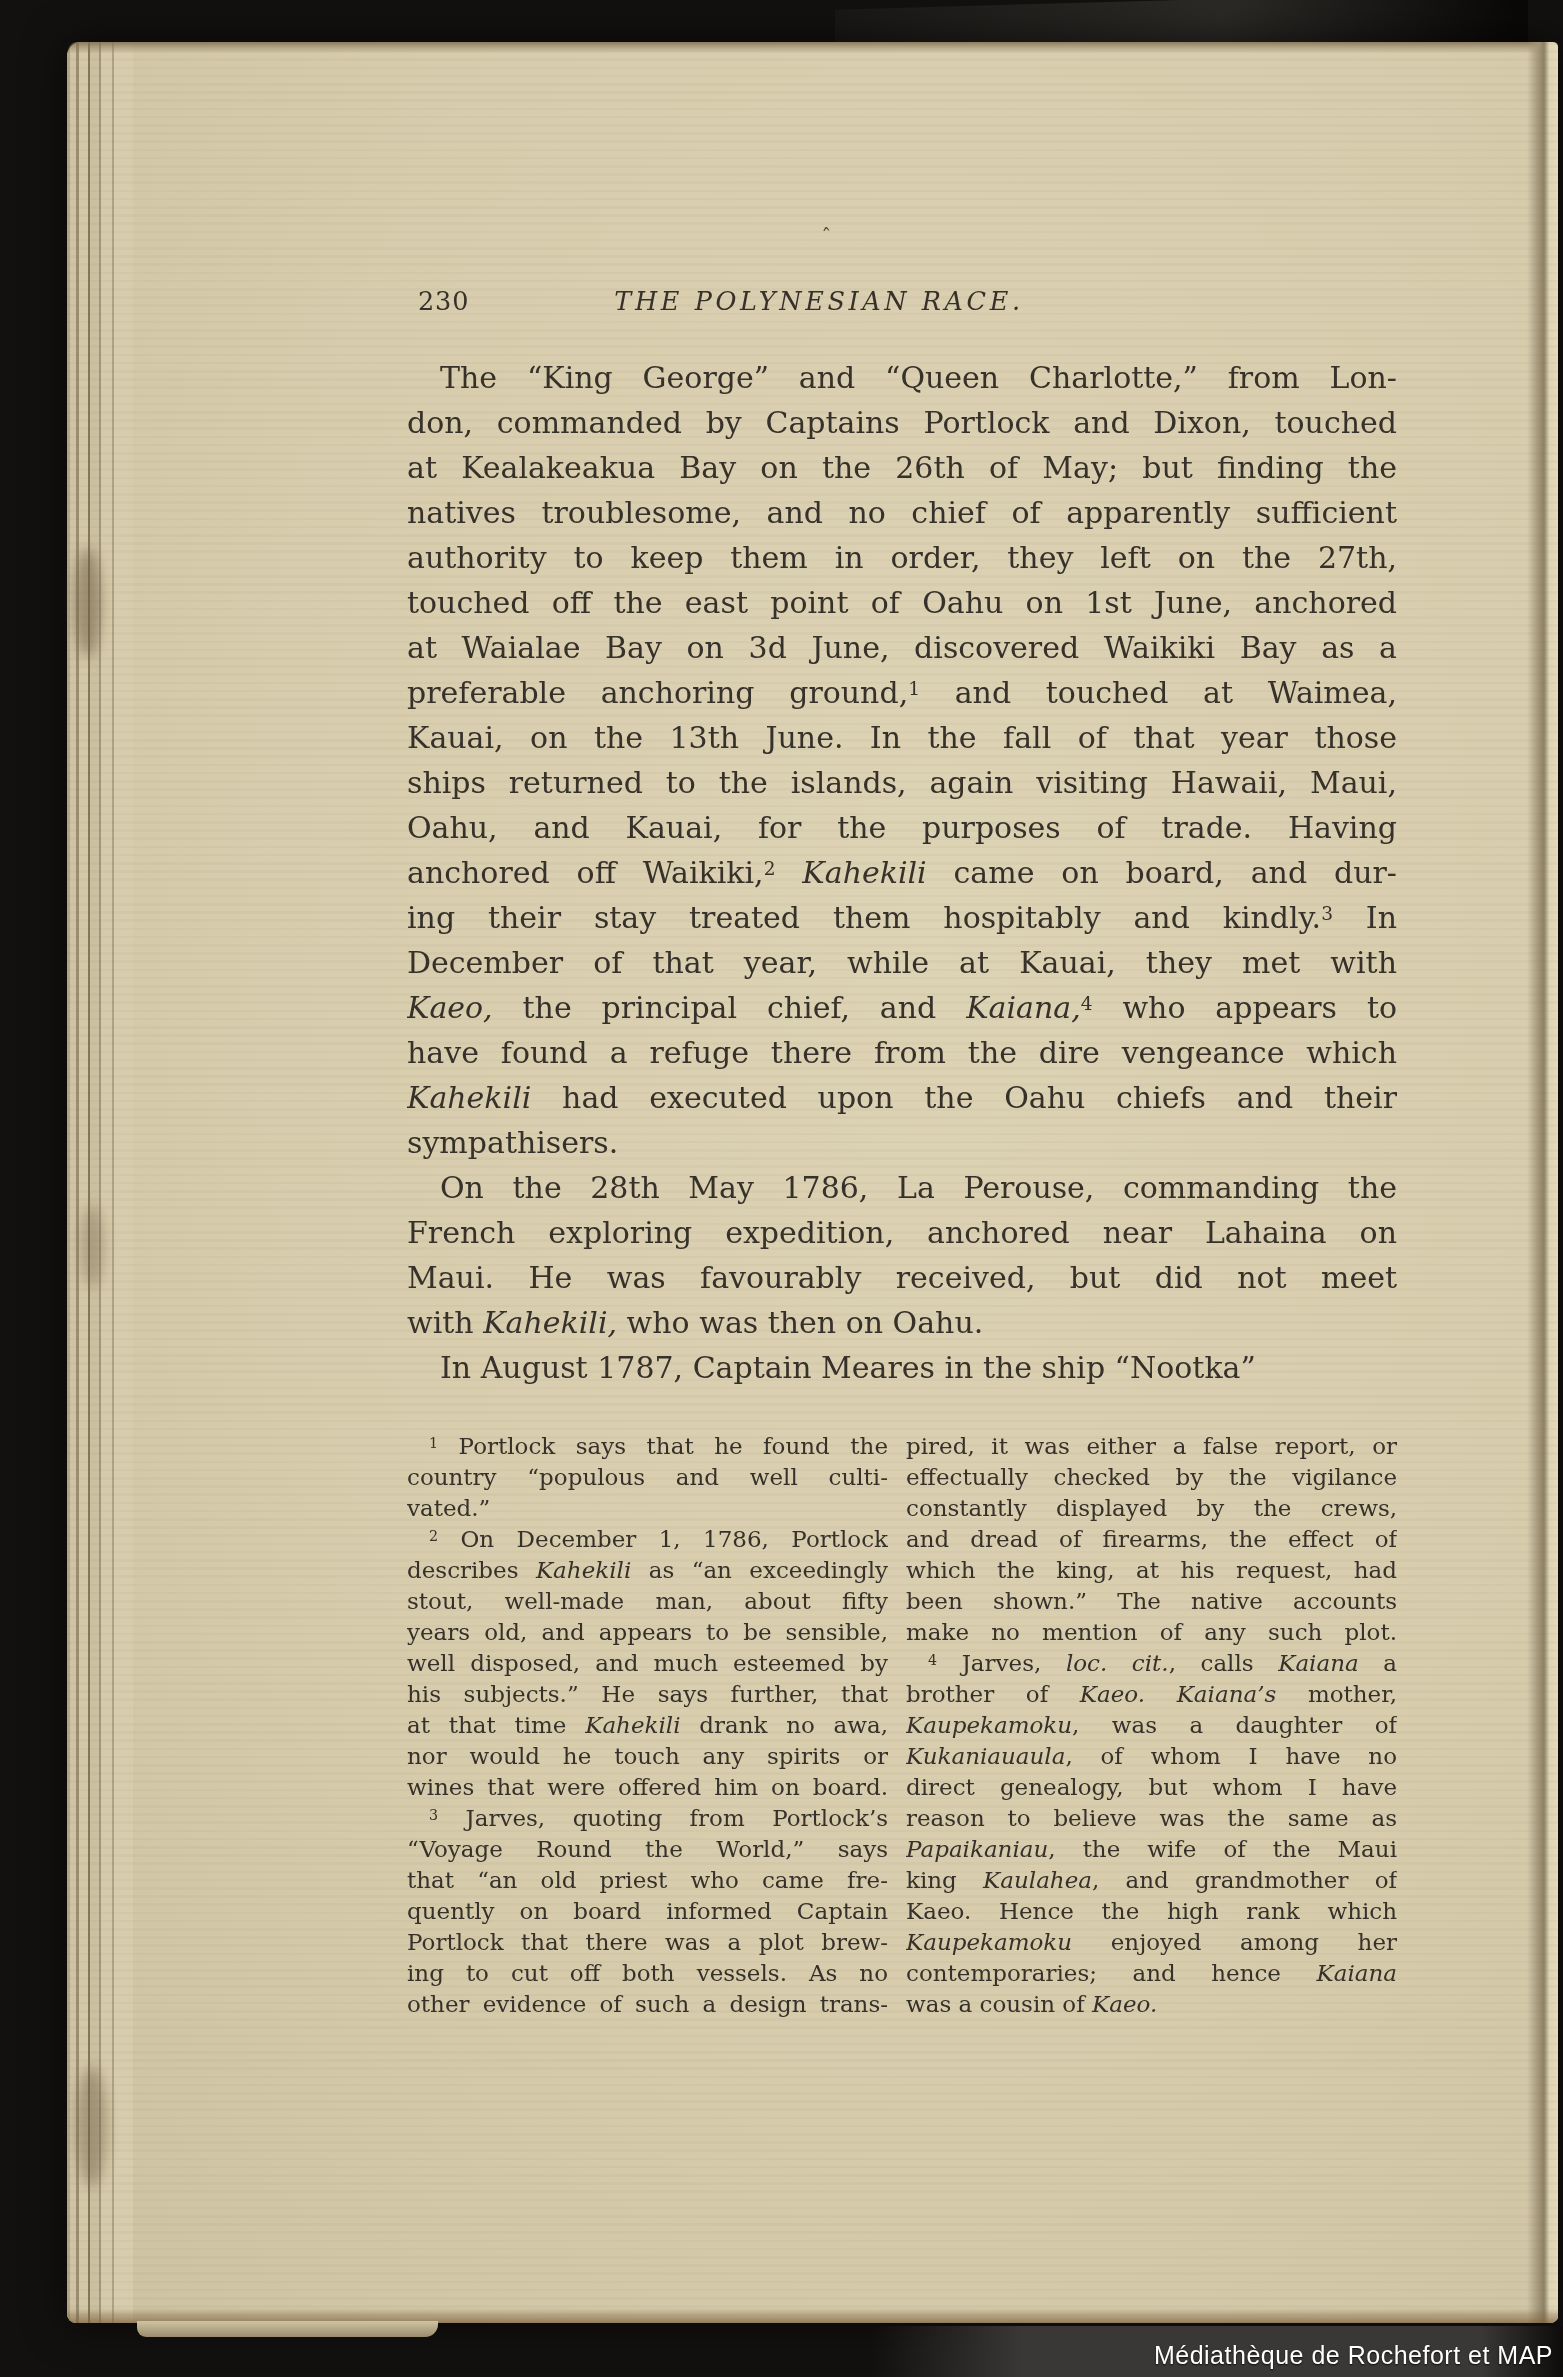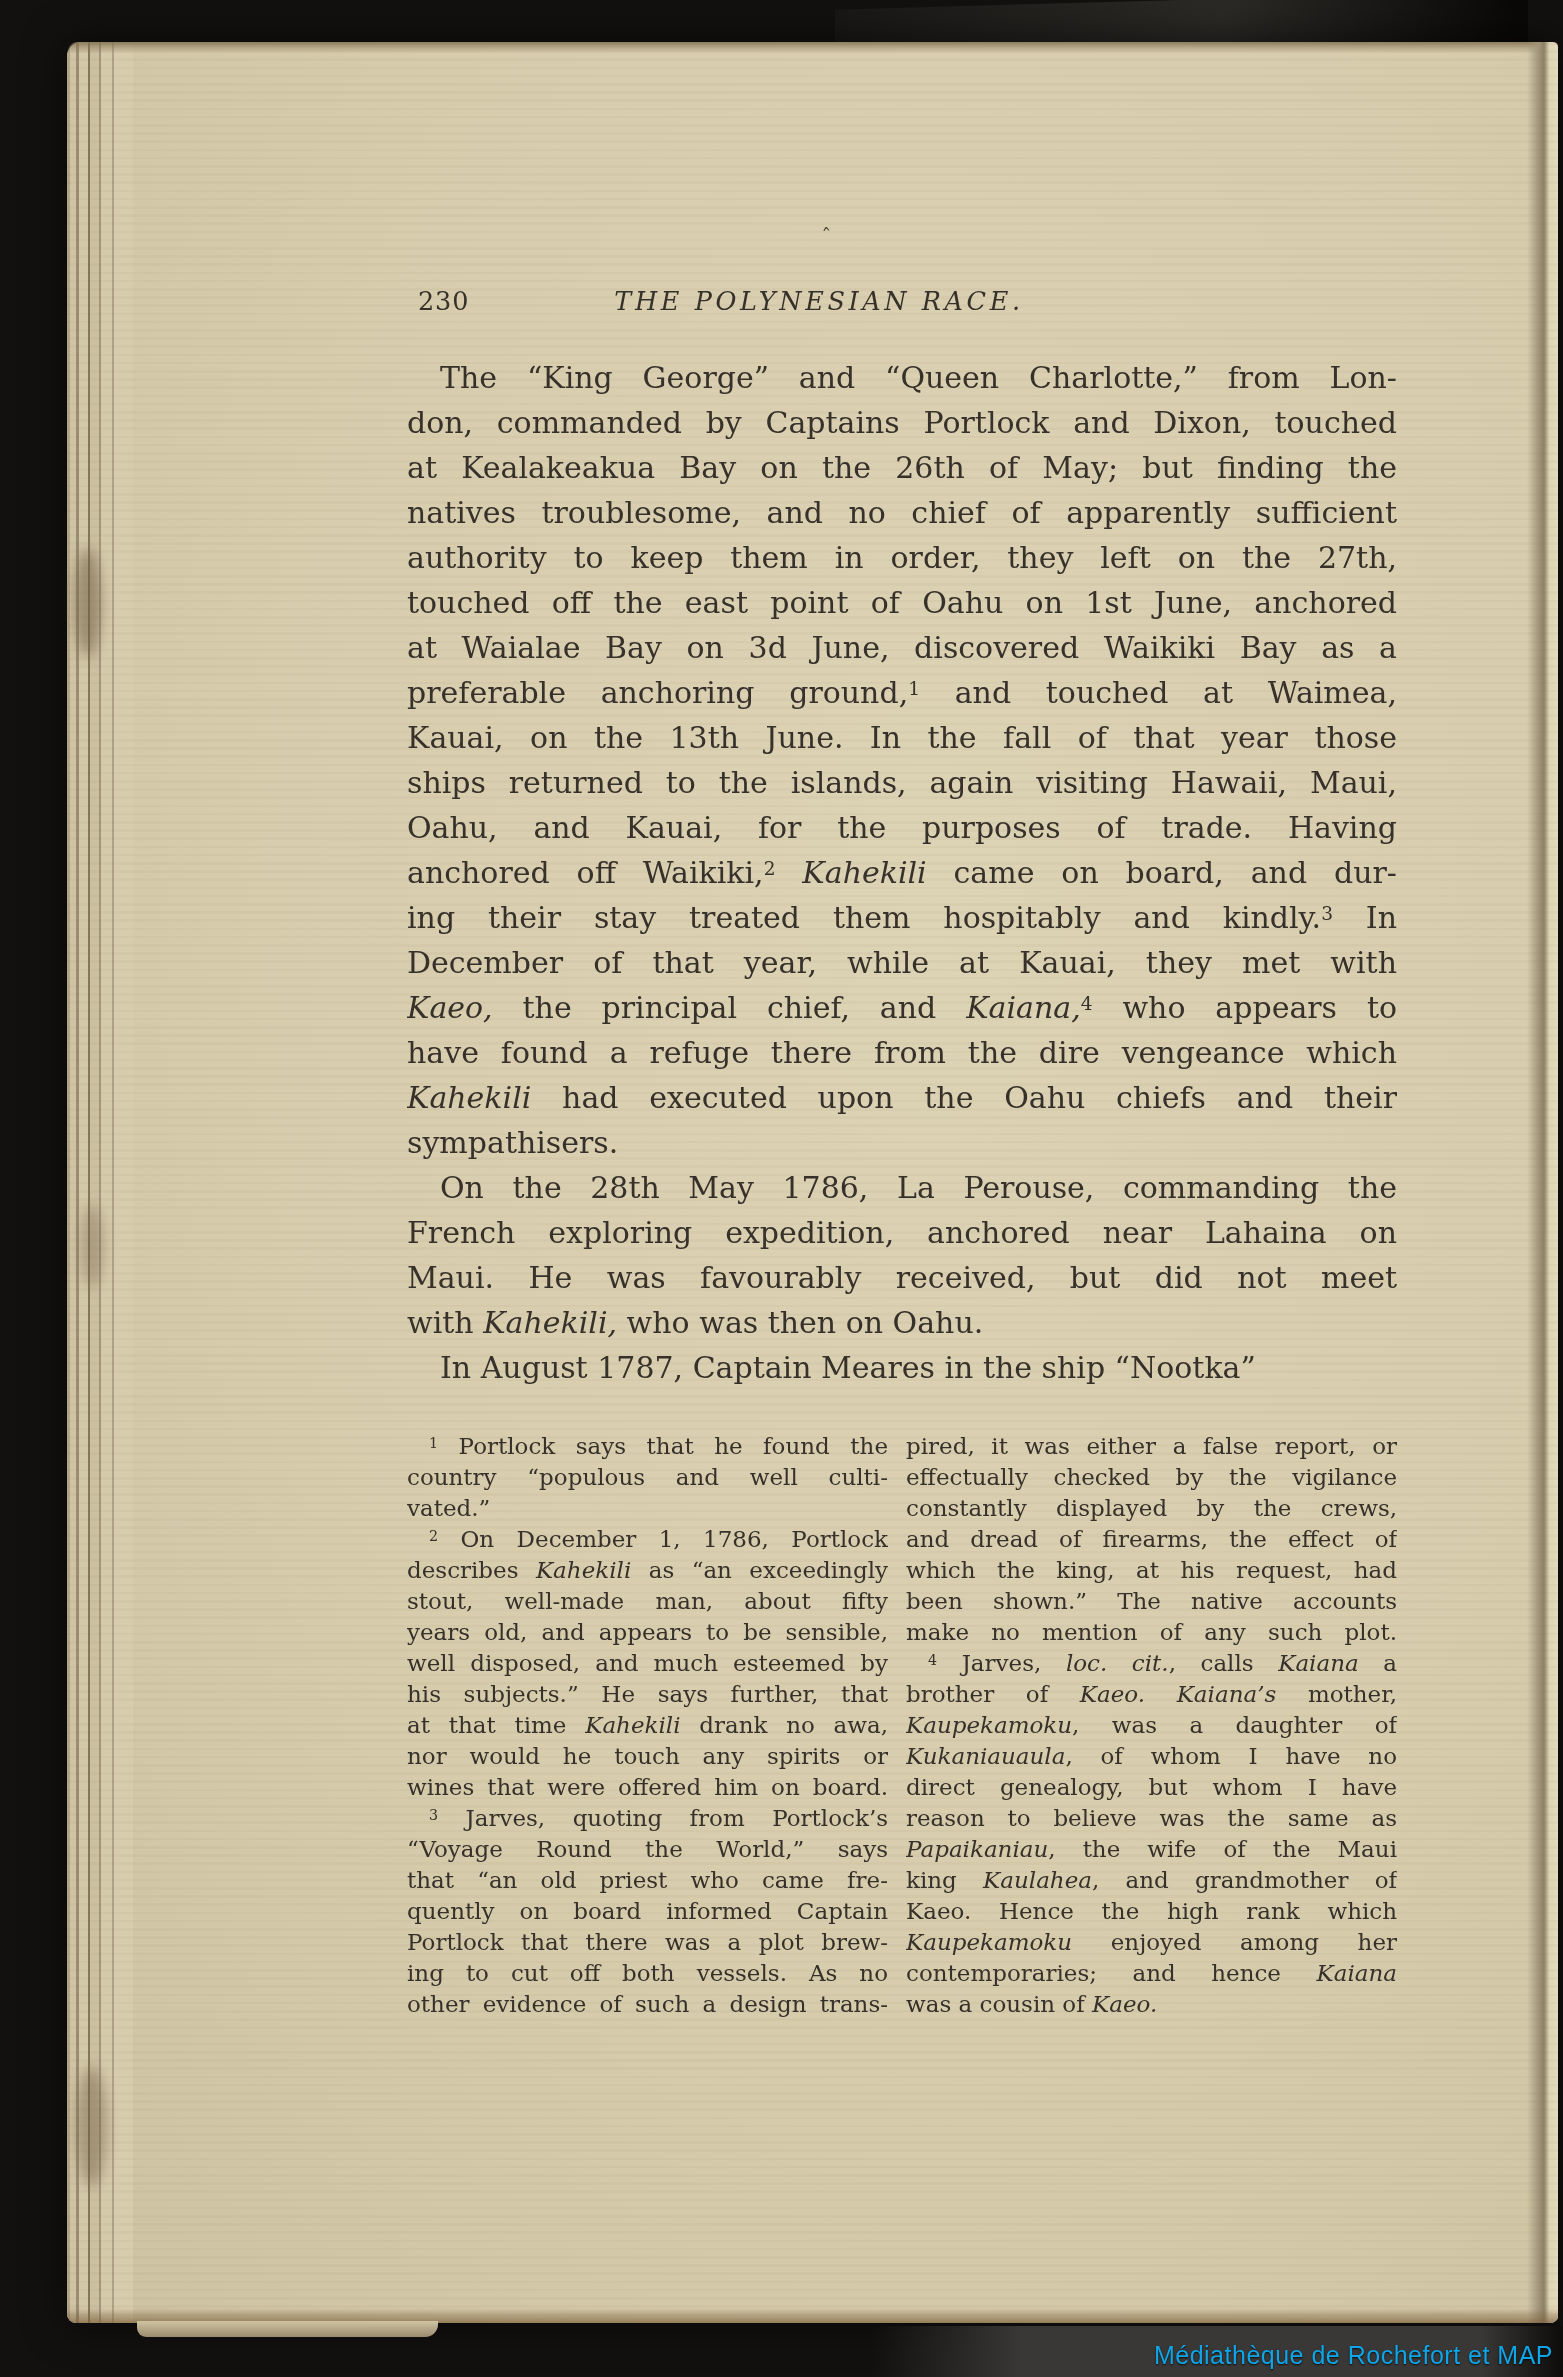--- a/index.html
+++ b/index.html
@@ -88,21 +88,21 @@
   
   .ink-caret{position:absolute;left:755px;top:182px;font-size:20px;color:#4a4436;transform:rotate(-6deg);}
   
   .wm-strip{
     position:absolute;bottom:0;right:0;width:693px;height:51px;
     background:linear-gradient(90deg,rgba(58,56,54,0) 0%,#3a3836 22%,#3a3836 88%,#0c0b0a 100%);
   }
   .watermark{
     position:absolute;right:11px;bottom:7.3px;
     font-family:"Liberation Sans","DejaVu Sans",sans-serif;
-    font-size:25px;color:#0ea5e9;letter-spacing:0.5px;white-space:nowrap;
+    font-size:25px;color:#ffffff;letter-spacing:0.5px;white-space:nowrap;
     text-shadow:0 0.9px 1.8px rgba(0,0,0,.8);
   }
 </style>
 </head>
 <body>
 
 <div class="cover-gray"></div>
 
 <div class="page">
   <div class="fore-edge">

